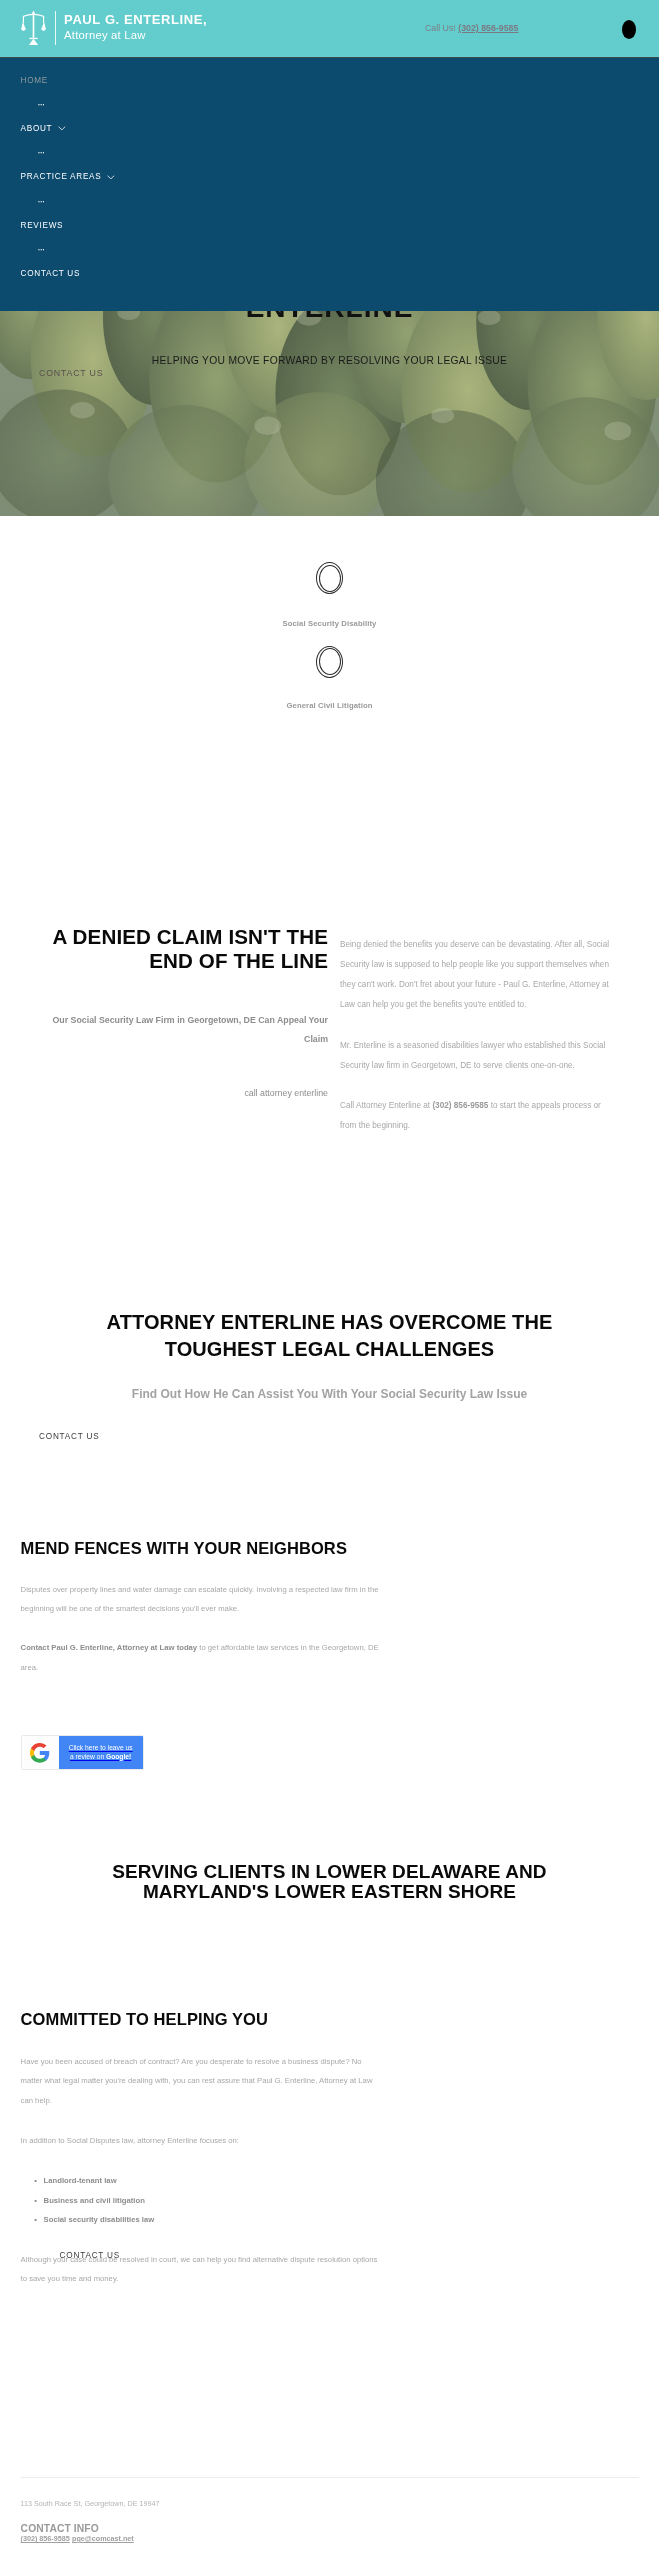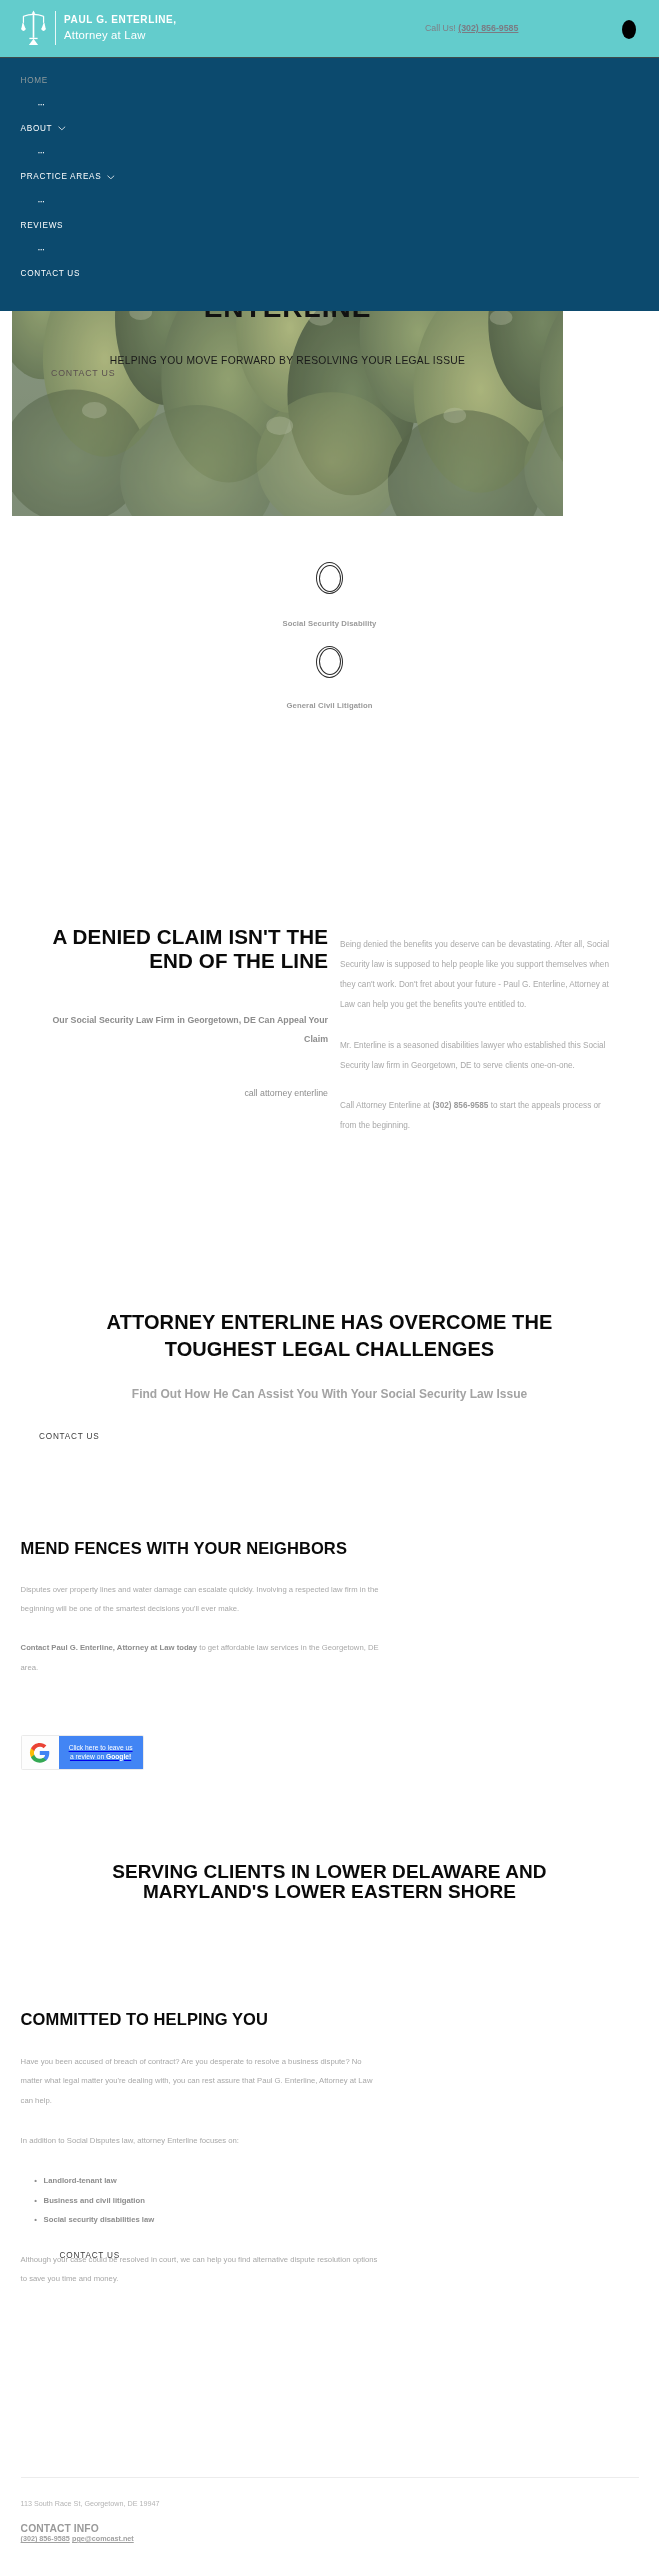--- a/index.html
+++ b/index.html
@@ -20,21 +20,21 @@
     z-index: 40;
   }
   .brand { position: absolute; left: 20.6px; top: 9.3px; display: flex; align-items: center; }
   .scales-logo { width: 25px; height: 37px; flex: 0 0 auto; }
   .brand-divider {
     width: 1px; height: 34px; background: rgba(255,255,255,.85);
     margin: 0 8.2px 0 9.3px;
   }
   .brand-text { display: flex; flex-direction: column; justify-content: center; }
   .brand-line1 {
-    color: #ffffff; font-size: 10px; font-weight: 700;
+    color: #ffffff; font-size: 13px; font-weight: 700;
     letter-spacing: 0.6px; line-height: 14.4px; white-space: nowrap;
   }
   .brand-line2 {
     color: #ffffff; font-size: 11.3px; font-weight: 400;
     letter-spacing: 0.2px; line-height: 13.4px; margin-top: 1.5px; white-space: nowrap;
   }
   .call-us {
     position: absolute; left: 425px; top: 23px;
     font-size: 8.8px; color: #7f7f85; white-space: nowrap;
   }
@@ -64,22 +64,22 @@
   .nav-sep {
     height: 35px; display: flex; align-items: center;
     padding-left: 17.5px;
     color: #ffffff; font-size: 6.7px; line-height: 3.1px;
     letter-spacing: 0; font-weight: 700;
   }
   .nav-sep i { font-style: normal; display: block; }
 
   
   .hero {
-    position: absolute; top: 240px; left: 12px;
-    width: 551px; height: 276px; overflow: hidden;
+    position: absolute; top: 240px; left: 0;
+    width: 659px; height: 276px; overflow: hidden;
     background: linear-gradient(180deg,#8c9a8a 0%, #7f8f76 22%, #6f8268 55%, #7c8e72 78%, #8a9a84 100%);
     z-index: 10;
   }
   .hero-foliage { position: absolute; inset: 0; opacity: .92; }
   .hero-scrim { position: absolute; inset: 0; background: rgba(130,140,125,.30); }
   .hero-inner {
     position: absolute; inset: 0; display: flex;
     flex-direction: column; align-items: center;
     padding-top: 53px;
   }

